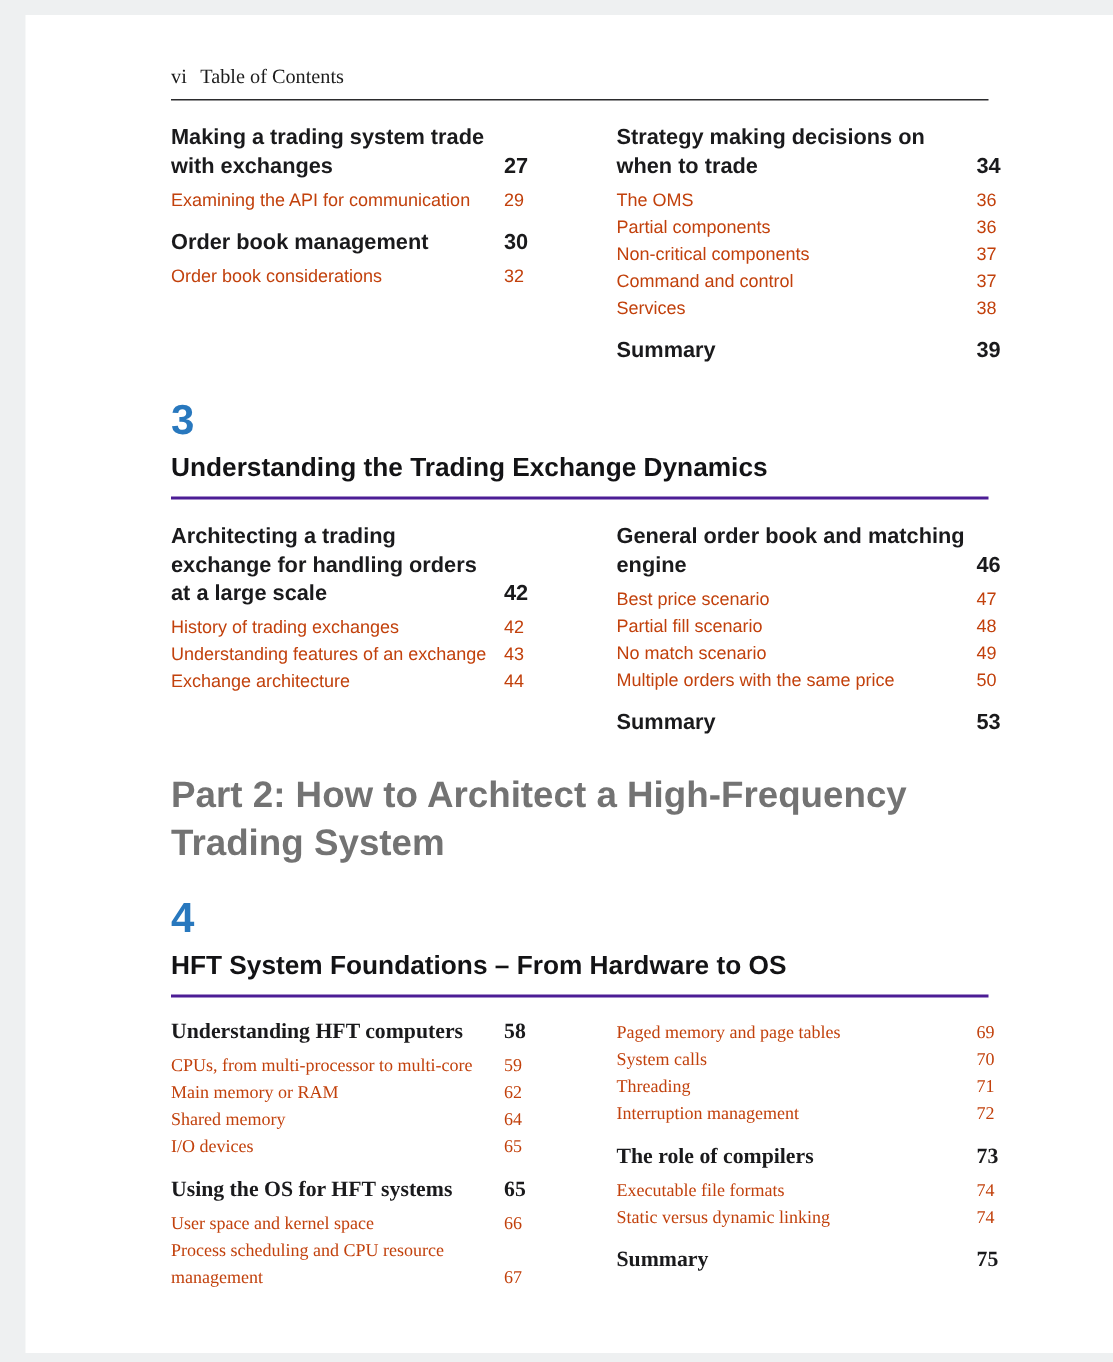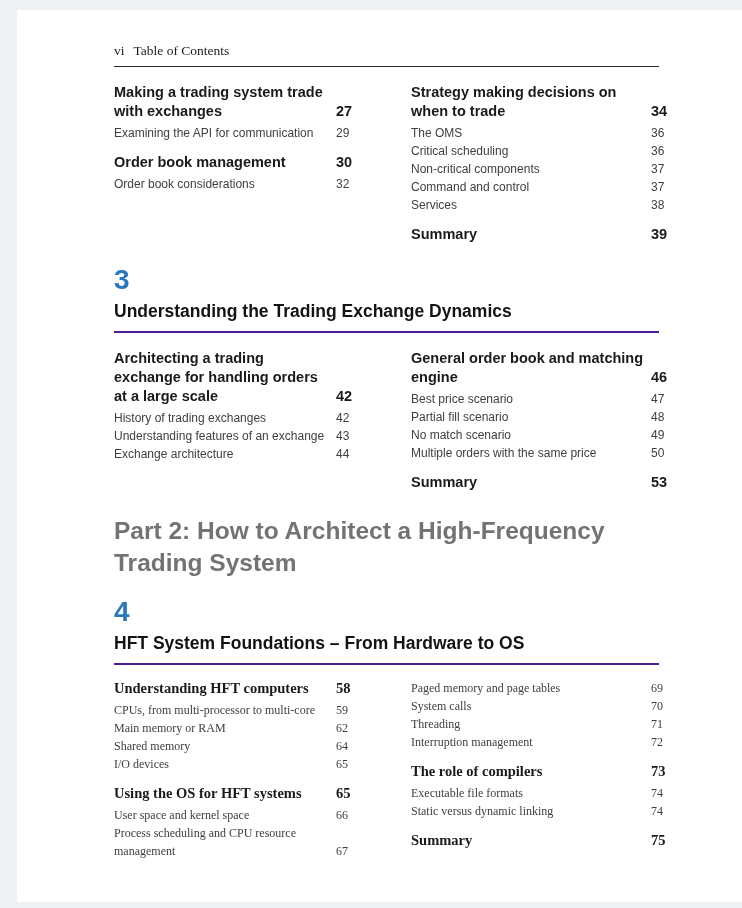--- a/index.html
+++ b/index.html
@@ -36,21 +36,21 @@
   .row{display:flex;align-items:flex-end;}
   .row .t{flex:1 1 auto;padding-right:6px;}
   .row .p{flex:0 0 auto;min-width:22px;}
   .row.head{
     font-size:14.5px;line-height:19px;font-weight:bold;
     color:#1a1a1c;margin-bottom:3px;
   }
   .row.head:not(:first-child){margin-top:11px;}
   .row.sub{
     font-size:12px;line-height:18px;
-    color:#404040;
+    color:#c2410c;
   }
 
   .chapter-head{margin-top:18px;}
   .chap-num{
     font-size:28px;line-height:30px;font-weight:bold;
     color:#2878be;
   }
   .chap-title{
     margin-top:4px;
     font-size:17.5px;line-height:24px;font-weight:bold;
@@ -99,21 +99,21 @@
       <div class="col">
         <div class="row head">
             <span class="t">Strategy making decisions on when to trade</span>
             <span class="p">34</span>
           </div>
         <div class="row sub">
             <span class="t">The OMS</span>
             <span class="p">36</span>
           </div>
         <div class="row sub">
-            <span class="t">Critical scheduling</span>
+            <span class="t">Partial components</span>
             <span class="p">36</span>
           </div>
         <div class="row sub">
             <span class="t">Non-critical components</span>
             <span class="p">37</span>
           </div>
         <div class="row sub">
             <span class="t">Command and control</span>
             <span class="p">37</span>
           </div>

